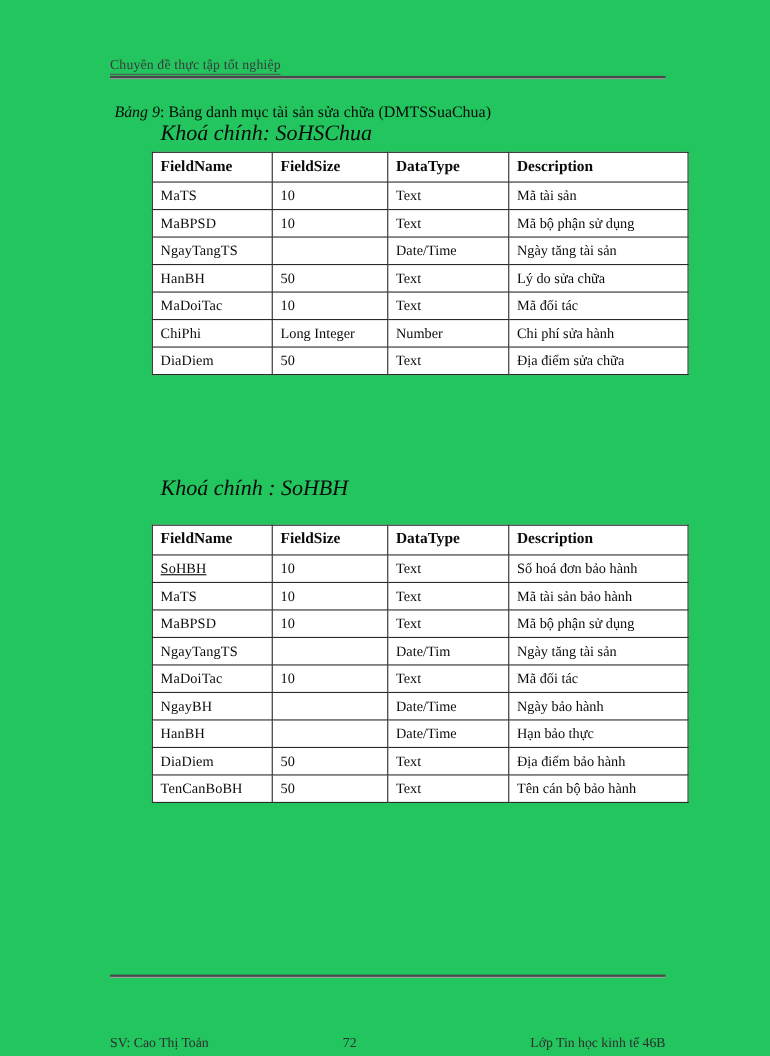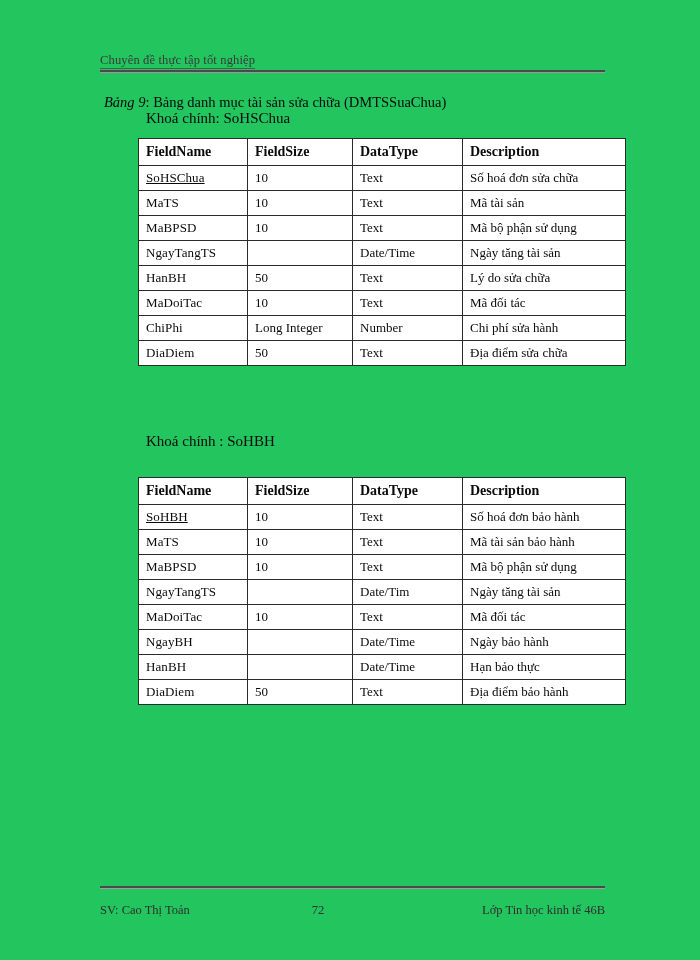--- a/index.html
+++ b/index.html
@@ -53,23 +53,24 @@
     font-size: 14.5px;
     line-height: 1.2;
     white-space: nowrap;
   }
   .caption .bang {
     font-style: italic;
     font-family: "Liberation Serif", "DejaVu Serif", serif;
   }
   .subcaption {
     position: absolute;
-    font-size: 15px;
+    font-size: 20px;
     line-height: 1.2;
     white-space: nowrap;
+    font-style: italic;
   }
 
   #caption-9  { left: 104px; top: 70px; margin-top: 24px; }
   #key-9      { left: 146px; top: 109px; }
   #caption-10 { left: 104px; top: 404px; }
   #key-10     { left: 146px; top: 432px; }
 
   
   .dict-table {
     position: absolute;
@@ -122,21 +123,21 @@
     left: 100px;
     top: 886px;
     width: 505px;
     height: 2px;
     background: #4a4a4a;
     box-shadow: 0 1px 0 #a0a0a0;
   }
   .footer {
     position: absolute;
     left: 100px;
-    top: 903px;
+    top: 941px;
     width: 505px;
     font-size: 12.5px;
     color: #2e2e2e;
     display: flex;
     align-items: flex-end;
     gap: 40px;
   }
   .footer .f-left   { flex: 0 0 auto; }
   .footer .f-center { flex: 1 1 auto; text-align: center; padding-right: 36px; }
   .footer .f-right  { flex: 0 0 auto; }
@@ -166,26 +167,20 @@
     <thead>
       <tr>
         <th>FieldName</th>
         <th>FieldSize</th>
         <th>DataType</th>
         <th>Description</th>
       </tr>
     </thead>
     <tbody>
         <tr>
-          <td class="pk">SoHSChua</td>
-          <td>10</td>
-          <td>Text</td>
-          <td>Số hoá đơn sửa chữa</td>
-        </tr>
-        <tr>
           <td>MaTS</td>
           <td>10</td>
           <td>Text</td>
           <td>Mã tài sản</td>
         </tr>
         <tr>
           <td>MaBPSD</td>
           <td>10</td>
           <td>Text</td>
           <td>Mã bộ phận sử dụng</td>
@@ -282,20 +277,26 @@
           <td></td>
           <td>Date/Time</td>
           <td>Hạn bảo thực</td>
         </tr>
         <tr>
           <td>DiaDiem</td>
           <td>50</td>
           <td>Text</td>
           <td>Địa điểm bảo hành</td>
         </tr>
+        <tr>
+          <td>TenCanBoBH</td>
+          <td>50</td>
+          <td>Text</td>
+          <td>Tên cán bộ bảo hành</td>
+        </tr>
       </tbody>
   </table>
 
   <div class="footer-rule"></div>
   <div class="footer">
     <span class="f-left">SV: Cao Thị Toản</span>
     <span class="f-center">72</span>
     <span class="f-right">Lớp Tin học kinh tế 46B</span>
   </div>
 

